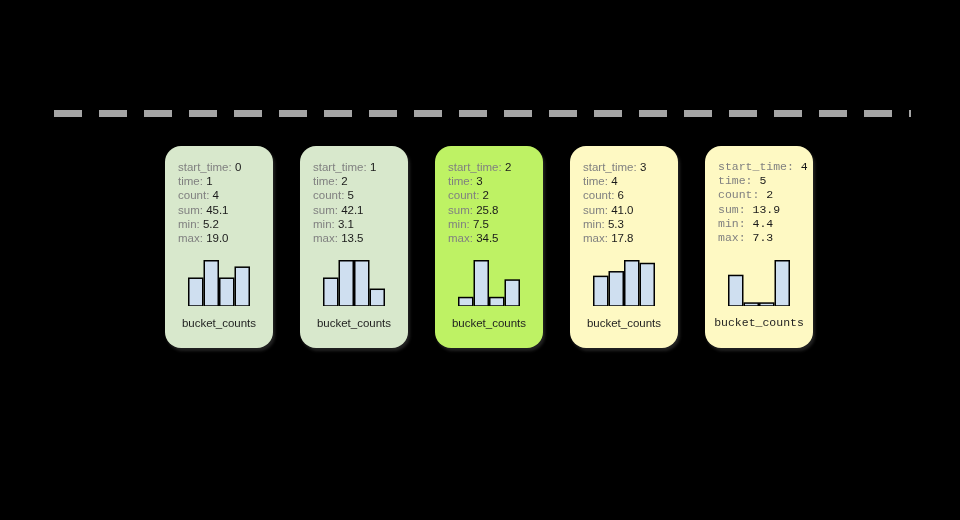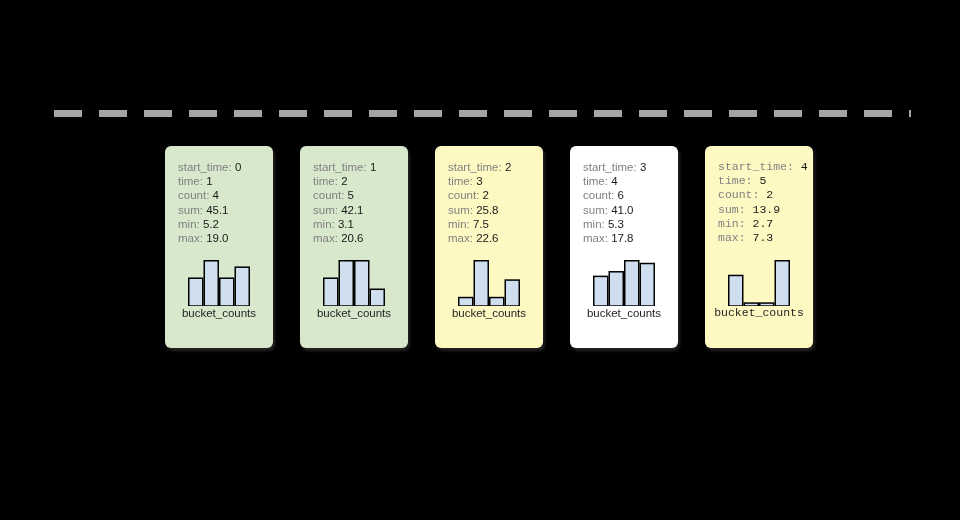--- a/index.html
+++ b/index.html
@@ -42,21 +42,21 @@
     left: 165px;
     top: 146px;
     display: flex;
     gap: 27px;
   }
   .card {
     position: relative;
     width: 108px;
     height: 202px;
     background: #d8e8cc;
-    border-radius: 6px;
+    border-radius: 16px;
     box-shadow: 2px 3px 3px rgba(40,40,40,0.85);
     box-sizing: border-box;
     padding: 14px 0 0 0;
     display: flex;
     flex-direction: column;
     align-items: center;
   }
 
   .fields {
     width: 100%;
@@ -80,20 +80,21 @@
     margin-top: 9px;
     width: 80px;
     height: 52px;
     display: flex;
     align-items: flex-end;
     justify-content: center;
   }
   .hist svg { display: block; }
 
   .bucket-label {
+    margin-top: 10px;
     font-size: 11.5px;
     color: #1f1f1f;
     line-height: 14px;
     white-space: nowrap;
     text-align: center;
   }
 </style>
 </head>
 <body>
 
@@ -121,52 +122,52 @@
         </div>
         <div class="bucket-label">bucket_counts</div>
       </div>
       <div class="card" style="background: rgb(216, 232, 204);">
         <div class="fields">
           <div class="field"><span class="k">start_time: </span><span class="v">1</span></div>
           <div class="field"><span class="k">time: </span><span class="v">2</span></div>
           <div class="field"><span class="k">count: </span><span class="v">5</span></div>
           <div class="field"><span class="k">sum: </span><span class="v">42.1</span></div>
           <div class="field"><span class="k">min: </span><span class="v">3.1</span></div>
-          <div class="field"><span class="k">max: </span><span class="v">20.6</span></div>
+          <div class="field"><span class="k">max: </span><span class="v">13.5</span></div>
         </div>
         <div class="hist">
           <svg width="62" height="48" viewBox="0 0 62 48">
             <rect x="0.75" y="20.23" width="14" height="27.77" fill="#cfdff0" stroke="#000000" stroke-width="1.5"></rect>
             <rect x="16.25" y="2.75" width="14" height="45.25" fill="#cfdff0" stroke="#000000" stroke-width="1.5"></rect>
             <rect x="31.75" y="2.75" width="14" height="45.25" fill="#cfdff0" stroke="#000000" stroke-width="1.5"></rect>
             <rect x="47.25" y="31.27" width="14" height="16.73" fill="#cfdff0" stroke="#000000" stroke-width="1.5"></rect>
           </svg>
         </div>
         <div class="bucket-label">bucket_counts</div>
       </div>
-      <div class="card" style="background: #fef9c3;">
+      <div class="card" style="background: #bef264;">
         <div class="fields">
           <div class="field"><span class="k">start_time: </span><span class="v">2</span></div>
           <div class="field"><span class="k">time: </span><span class="v">3</span></div>
           <div class="field"><span class="k">count: </span><span class="v">2</span></div>
           <div class="field"><span class="k">sum: </span><span class="v">25.8</span></div>
           <div class="field"><span class="k">min: </span><span class="v">7.5</span></div>
-          <div class="field"><span class="k">max: </span><span class="v">22.6</span></div>
+          <div class="field"><span class="k">max: </span><span class="v">34.5</span></div>
         </div>
         <div class="hist">
           <svg width="62" height="48" viewBox="0 0 62 48">
             <rect x="0.75" y="39.55" width="14" height="8.450000000000001" fill="#cfdff0" stroke="#000000" stroke-width="1.5"></rect>
             <rect x="16.25" y="2.75" width="14" height="45.25" fill="#cfdff0" stroke="#000000" stroke-width="1.5"></rect>
             <rect x="31.75" y="39.55" width="14" height="8.450000000000001" fill="#cfdff0" stroke="#000000" stroke-width="1.5"></rect>
             <rect x="47.25" y="22.07" width="14" height="25.93" fill="#cfdff0" stroke="#000000" stroke-width="1.5"></rect>
           </svg>
         </div>
         <div class="bucket-label">bucket_counts</div>
       </div>
-      <div class="card" style="background: #ffffff;">
+      <div class="card" style="background: #fef9c3;">
         <div class="fields">
           <div class="field"><span class="k">start_time: </span><span class="v">3</span></div>
           <div class="field"><span class="k">time: </span><span class="v">4</span></div>
           <div class="field"><span class="k">count: </span><span class="v">6</span></div>
           <div class="field"><span class="k">sum: </span><span class="v">41.0</span></div>
           <div class="field"><span class="k">min: </span><span class="v">5.3</span></div>
           <div class="field"><span class="k">max: </span><span class="v">17.8</span></div>
         </div>
         <div class="hist">
           <svg width="62" height="48" viewBox="0 0 62 48">
@@ -177,21 +178,21 @@
           </svg>
         </div>
         <div class="bucket-label">bucket_counts</div>
       </div>
       <div class="card" style="background: #fef9c3; font-family: Liberation Mono, monospace;">
         <div class="fields">
           <div class="field"><span class="k">start_time: </span><span class="v">4</span></div>
           <div class="field"><span class="k">time: </span><span class="v">5</span></div>
           <div class="field"><span class="k">count: </span><span class="v">2</span></div>
           <div class="field"><span class="k">sum: </span><span class="v">13.9</span></div>
-          <div class="field"><span class="k">min: </span><span class="v">2.7</span></div>
+          <div class="field"><span class="k">min: </span><span class="v">4.4</span></div>
           <div class="field"><span class="k">max: </span><span class="v">7.3</span></div>
         </div>
         <div class="hist">
           <svg width="62" height="48" viewBox="0 0 62 48">
             <rect x="0.75" y="17.47" width="14" height="30.53" fill="#cfdff0" stroke="#000000" stroke-width="1.5"></rect>
             <rect x="16.25" y="45.07" width="14" height="2.93" fill="#cfdff0" stroke="#000000" stroke-width="1.5"></rect>
             <rect x="31.75" y="45.07" width="14" height="2.93" fill="#cfdff0" stroke="#000000" stroke-width="1.5"></rect>
             <rect x="47.25" y="2.75" width="14" height="45.25" fill="#cfdff0" stroke="#000000" stroke-width="1.5"></rect>
           </svg>
         </div>

